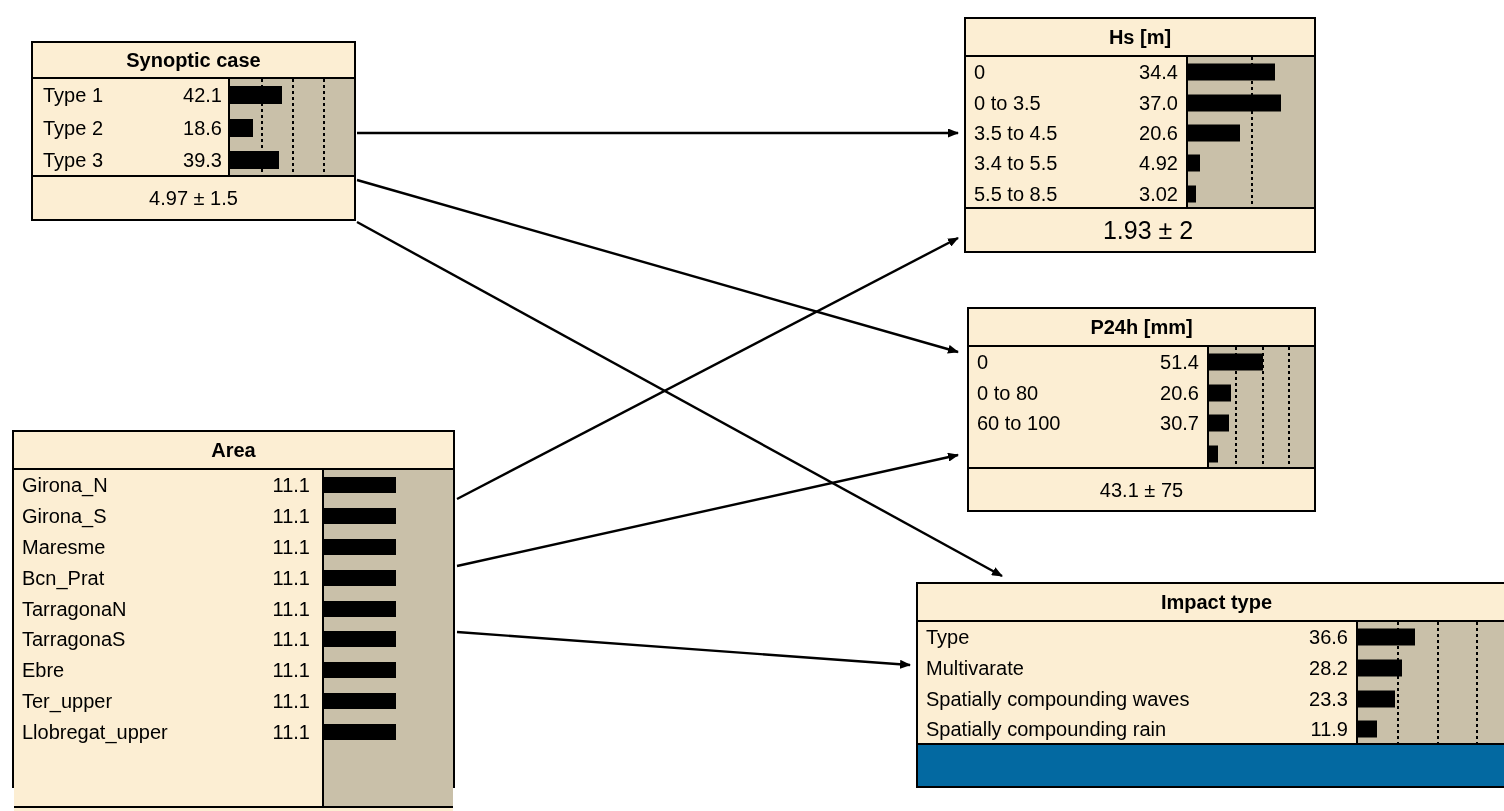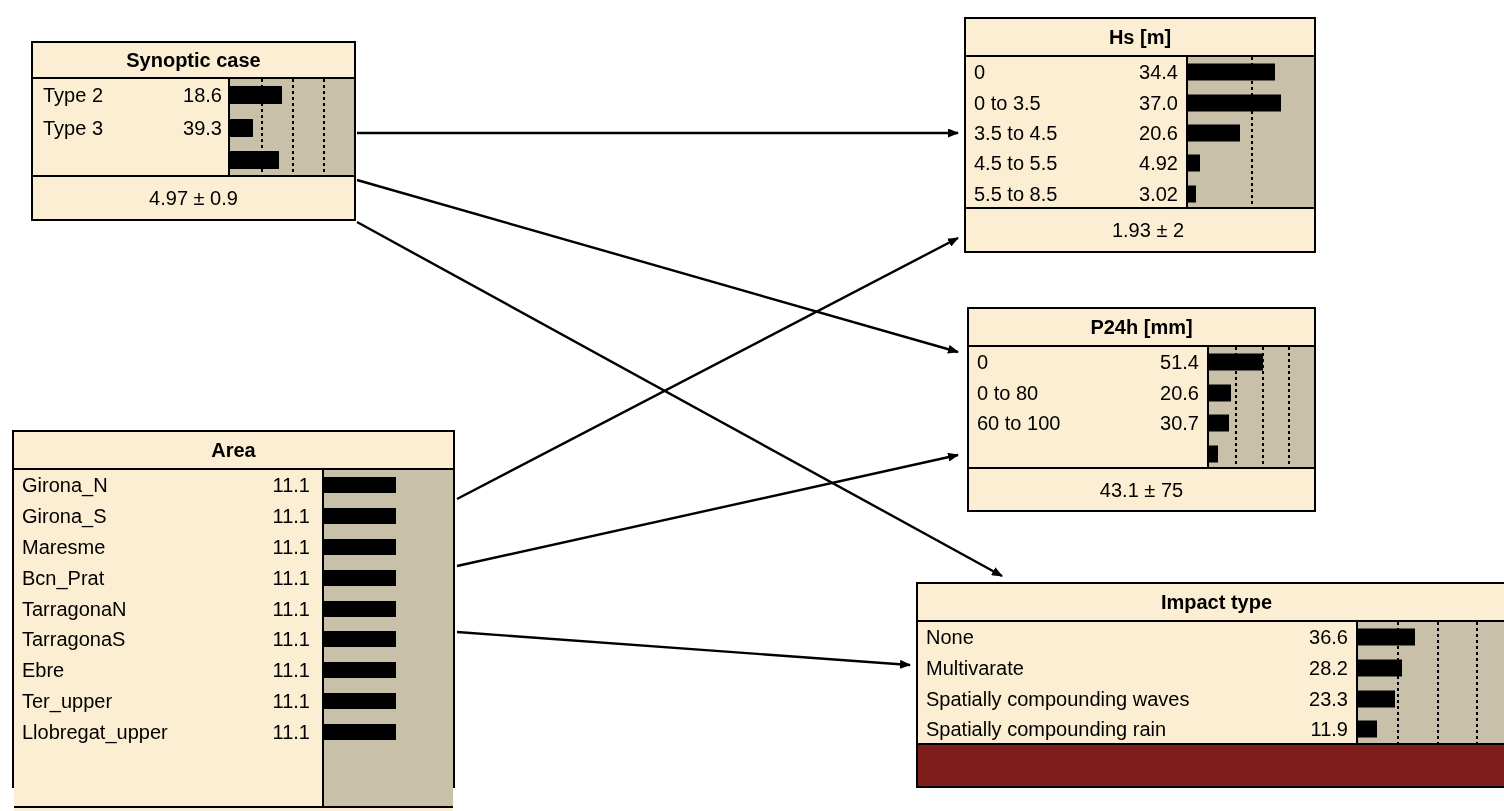--- a/index.html
+++ b/index.html
@@ -7,21 +7,21 @@
     width:1504px;height:811px;position:relative;overflow:hidden;
     font-family:"Liberation Sans","DejaVu Sans",sans-serif;
     -webkit-font-smoothing:none;
   }
   #edges{position:absolute;left:0;top:0;width:1504px;height:811px;pointer-events:none;}
 
   .node{
     position:absolute;
     box-sizing:border-box;
     border:2px solid #000;
-    background:#7f1d1d;
+    background:#0369a1;
   }
   .node-title{
     box-sizing:border-box;
     text-align:center;
     font-weight:bold;
     color:#000;
     background:#fceed3;
     border-bottom:2px solid #000;
     line-height:1;
     white-space:nowrap;
@@ -84,21 +84,21 @@
 
   #node-hs{left:964px;top:17px;width:352px;height:236px;}
   #node-hs .node-title{height:38px;line-height:36px;font-size:20px;}
   #node-hs .node-body{height:152px;}
   #node-hs .rows{width:220px;}
   #node-hs .row{height:30.4px;font-size:20px;}
   #node-hs .row .val{right:8px;}
   #node-hs .chart{left:220px;}
   #node-hs .barrow{height:30.4px;}
   #node-hs .bar{height:17px;}
-  #node-hs .node-foot{height:42px;font-size:20px;padding-left:16px;}
+  #node-hs .node-foot{height:42px;font-size:25px;padding-left:16px;}
 
   #node-p24h{left:967px;top:307px;width:349px;height:205px;}
   #node-p24h .node-title{height:38px;line-height:36px;font-size:20px;}
   #node-p24h .node-body{height:122px;}
   #node-p24h .rows{width:238px;}
   #node-p24h .row{height:30.5px;font-size:20px;}
   #node-p24h .row .val{right:8px;}
   #node-p24h .chart{left:238px;}
   #node-p24h .barrow{height:30.5px;}
   #node-p24h .bar{height:17px;}
@@ -143,20 +143,24 @@
     <path d="M 457,566 L 958,455"></path>
     <path d="M 457,632 L 910,665"></path>
   </g>
 </svg>
 
 <div class="node" id="node-synoptic">
   <div class="node-title">Synoptic case</div>
   <div class="node-body">
     <div class="rows">
         <div class="row">
+          <span class="lbl">Type 1</span>
+          <span class="val">42.1</span>
+        </div>
+        <div class="row">
           <span class="lbl">Type 2</span>
           <span class="val">18.6</span>
         </div>
         <div class="row">
           <span class="lbl">Type 3</span>
           <span class="val">39.3</span>
         </div>
       </div>
     <div class="chart">
         <div class="gridline" style="left: 25%;"></div>
@@ -166,41 +170,41 @@
           <div class="bar" style="width: 42.1%;"></div>
         </div>
         <div class="barrow">
           <div class="bar" style="width: 18.6%;"></div>
         </div>
         <div class="barrow">
           <div class="bar" style="width: 39.3%;"></div>
         </div>
       </div>
   </div>
-  <div class="node-foot">4.97 ± 0.9</div>
+  <div class="node-foot">4.97 ± 1.5</div>
 </div>
 
 <div class="node" id="node-hs">
   <div class="node-title">Hs [m]</div>
   <div class="node-body">
     <div class="rows">
         <div class="row">
           <span class="lbl">0</span>
           <span class="val">34.4</span>
         </div>
         <div class="row">
           <span class="lbl">0 to 3.5</span>
           <span class="val">37.0</span>
         </div>
         <div class="row">
           <span class="lbl">3.5 to 4.5</span>
           <span class="val">20.6</span>
         </div>
         <div class="row">
-          <span class="lbl">4.5 to 5.5</span>
+          <span class="lbl">3.4 to 5.5</span>
           <span class="val">4.92</span>
         </div>
         <div class="row">
           <span class="lbl">5.5 to 8.5</span>
           <span class="val">3.02</span>
         </div>
       </div>
     <div class="chart">
         <div class="gridline" style="left: 50%;"></div>
         <div class="barrow">
@@ -333,21 +337,21 @@
       </div>
   </div>
   <div class="node-foot">5 ± 2.6</div>
 </div>
 
 <div class="node" id="node-impact">
   <div class="node-title">Impact type</div>
   <div class="node-body">
     <div class="rows">
         <div class="row">
-          <span class="lbl">None</span>
+          <span class="lbl">Type</span>
           <span class="val">36.6</span>
         </div>
         <div class="row">
           <span class="lbl">Multivarate</span>
           <span class="val">28.2</span>
         </div>
         <div class="row">
           <span class="lbl">Spatially compounding waves</span>
           <span class="val">23.3</span>
         </div>

